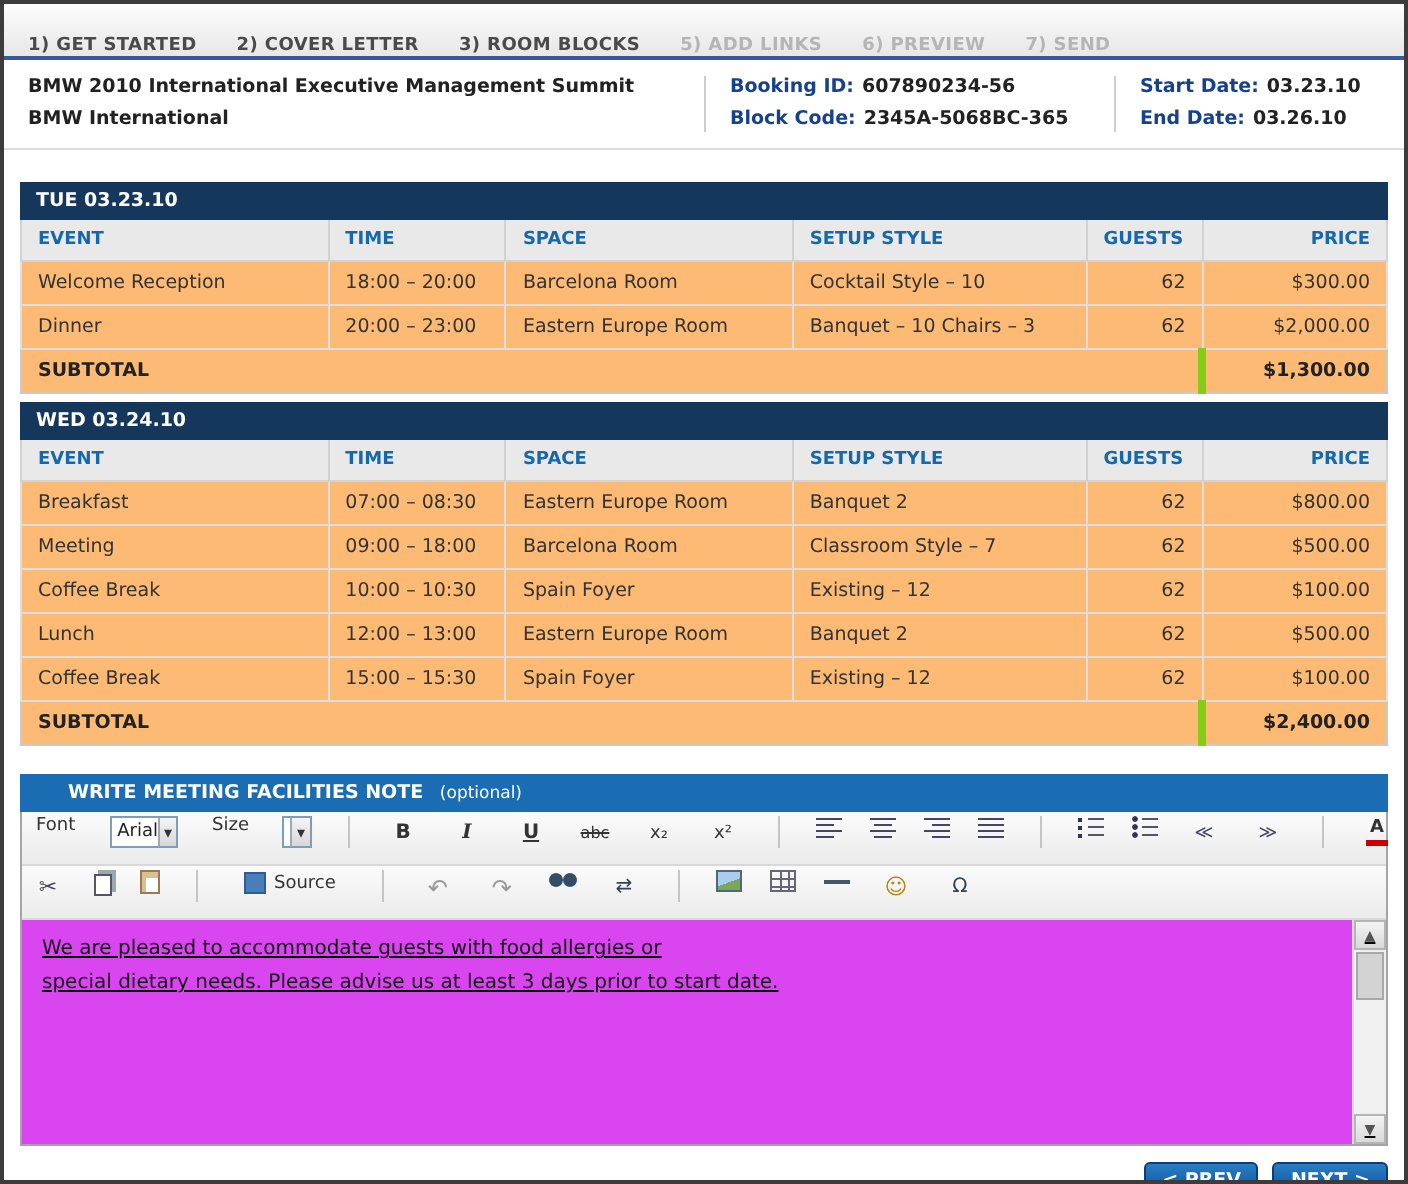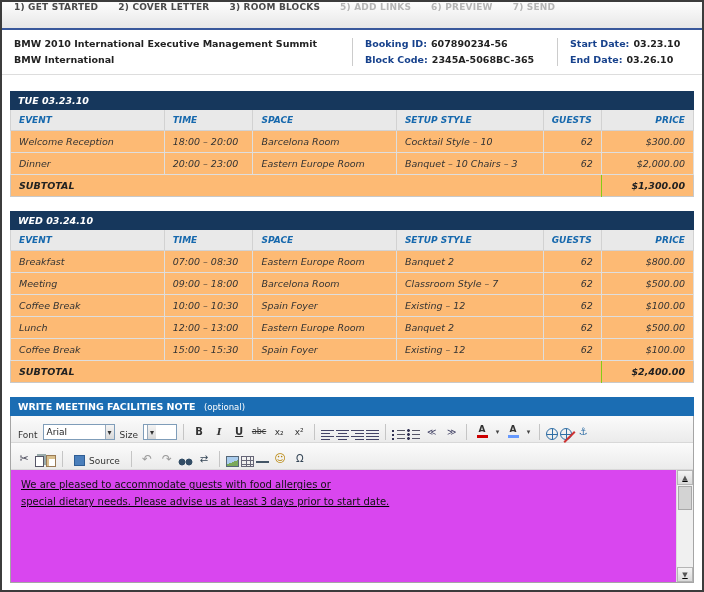--- a/index.html
+++ b/index.html
@@ -1,51 +1,51 @@
 <!DOCTYPE html>
 <html><head>
 <meta charset="utf-8">
 <style>
   html,body{margin:0;padding:0;}
   body{width:704px;height:592px;position:relative;font-family:"DejaVu Sans","Liberation Sans",sans-serif;background:#fff;}
   .frame{position:absolute;inset:0;border:2px solid #3c3c3c;box-sizing:border-box;background:#fff;display:flex;flex-direction:column;overflow:hidden;}
 
   
-  .nav{height:26px;display:flex;align-items:flex-start;gap:20px;padding:0 12px;background:linear-gradient(#fdfdfd,#e7e7e7);border-bottom:2px solid #39589b;flex:0 0 auto;}
+  .nav{height:26px;display:flex;align-items:flex-end;gap:20px;padding:0 12px;background:linear-gradient(#fdfdfd,#e7e7e7);border-bottom:2px solid #39589b;flex:0 0 auto;}
   .step{font-size:9px;font-weight:bold;color:#4a4a4a;white-space:nowrap;letter-spacing:.2px;cursor:default;}
   .step.active{font-size:13px;color:#1a3f8f;}
   .step.disabled{color:#b5b5b5;}
 
   
   .infobar{display:flex;align-items:center;padding:6px 12px;border-bottom:1px solid #ddd;flex:0 0 auto;min-height:40px;box-sizing:border-box;}
   .info-left{flex:1;}
   .info-line{font-size:9.5px;font-weight:bold;color:#222;line-height:1.7;}
   .vdiv{width:1px;height:28px;background:#ccc;margin:0 12px;}
   .info-pair{font-size:9.5px;line-height:1.7;white-space:nowrap;}
   .info-pair .lbl{color:#16418c;font-weight:bold;}
   .info-pair .val{color:#222;font-weight:bold;margin-left:4px;}
   .info-mid{min-width:180px;}
   .info-right{min-width:120px;}
 
   
-  .tables{padding:16px 8px 0;display:flex;flex-direction:column;gap:14px;flex:0 0 auto;font-style:italic;}
+  .tables{padding:16px 8px 0;display:flex;flex-direction:column;gap:4px;flex:0 0 auto;}
   .day-hdr{background:#16375c;color:#fff;font-size:9.5px;font-weight:bold;padding:4px 8px;}
   table{width:100%;border-collapse:collapse;table-layout:fixed;border:1px solid #c9c9c9;border-top:none;background:#fdba74;}
   th{background:#e9e9e9;color:#1668ad;font-size:9px;font-weight:bold;text-align:left;padding:5px 8px;border:1px solid #d2d2d2;border-top:none;}
   td{font-size:9.5px;color:#333;padding:5px 8px;border:1px solid #dedede;overflow:hidden;white-space:nowrap;}
   .c-r{text-align:right;}
   tr.sub td{font-weight:bold;color:#222;border-left:none;border-right:none;border-top:1px solid #b5b5b5;border-bottom:none;}
-  tr.sub td.c-r{border-left:1px solid #84cc16;margin-top:44px;}
+  tr.sub td.c-r{border-left:4px solid #84cc16;margin-top:44px;}
 
   
   .note{margin:14px 8px 0;flex:0 0 auto;}
-  .note-hdr{background:#1b6db3;color:#fff;padding:4px 8px;font-size:9.5px;font-weight:bold;}
+  .note-hdr{background:#1b6db3;color:#fff;padding:4px 24px;font-size:9.5px;font-weight:bold;}
   .note-hdr .opt{font-weight:normal;font-size:8.5px;margin-left:5px;}
   .editor{border:1px solid #a5a5a5;border-top:none;}
-  .tb-row{display:flex;align-items:flex-end;padding:2px 4px;gap:2px;background:linear-gradient(#fbfbfb,#ebebeb);border-bottom:1px solid #d8d8d8;min-height:22px;}
+  .tb-row{display:flex;align-items:flex-start;padding:2px 4px;gap:14px;background:linear-gradient(#fbfbfb,#ebebeb);border-bottom:1px solid #d8d8d8;min-height:22px;}
   .tb-sep{width:1px;height:16px;background:#c5c5c5;margin:0 4px;flex:0 0 auto;}
   .tb-label{font-size:9px;color:#333;margin:0 3px;}
   .tb-select{height:16px;background:#fff;border:1px solid #7f9db9;font-size:9px;color:#222;display:inline-flex;align-items:center;justify-content:space-between;padding-left:3px;box-sizing:border-box;}
   .tb-select::after{content:"▾";font-size:8px;color:#333;background:linear-gradient(#f4f4f4,#d8d8d8);border-left:1px solid #9ab;align-self:stretch;display:flex;align-items:center;padding:0 2px;}
   .tb-src{display:inline-flex;align-items:center;font-size:9px;color:#333;padding:1px 5px;gap:4px;}
   .tb-src::before{content:"";width:9px;height:9px;background:#4a7ebb;border:1px solid #2e5d94;display:inline-block;}
 
   .tbi{width:18px;height:17px;display:inline-flex;align-items:center;justify-content:center;font-size:10px;color:#333;flex:0 0 auto;}
   .g-b{font-weight:bold;}
   .g-i{font-style:italic;font-weight:bold;font-family:"DejaVu Serif","Liberation Serif",serif;}

